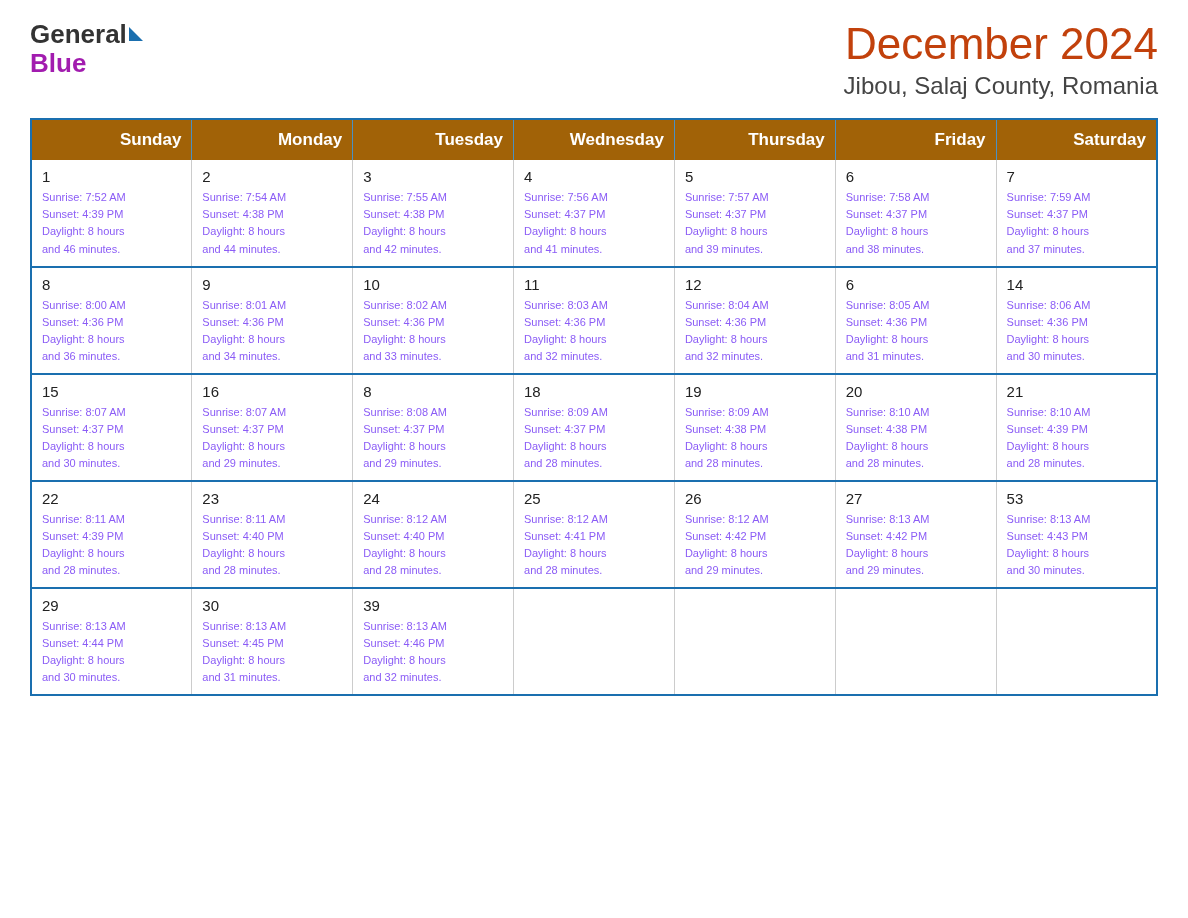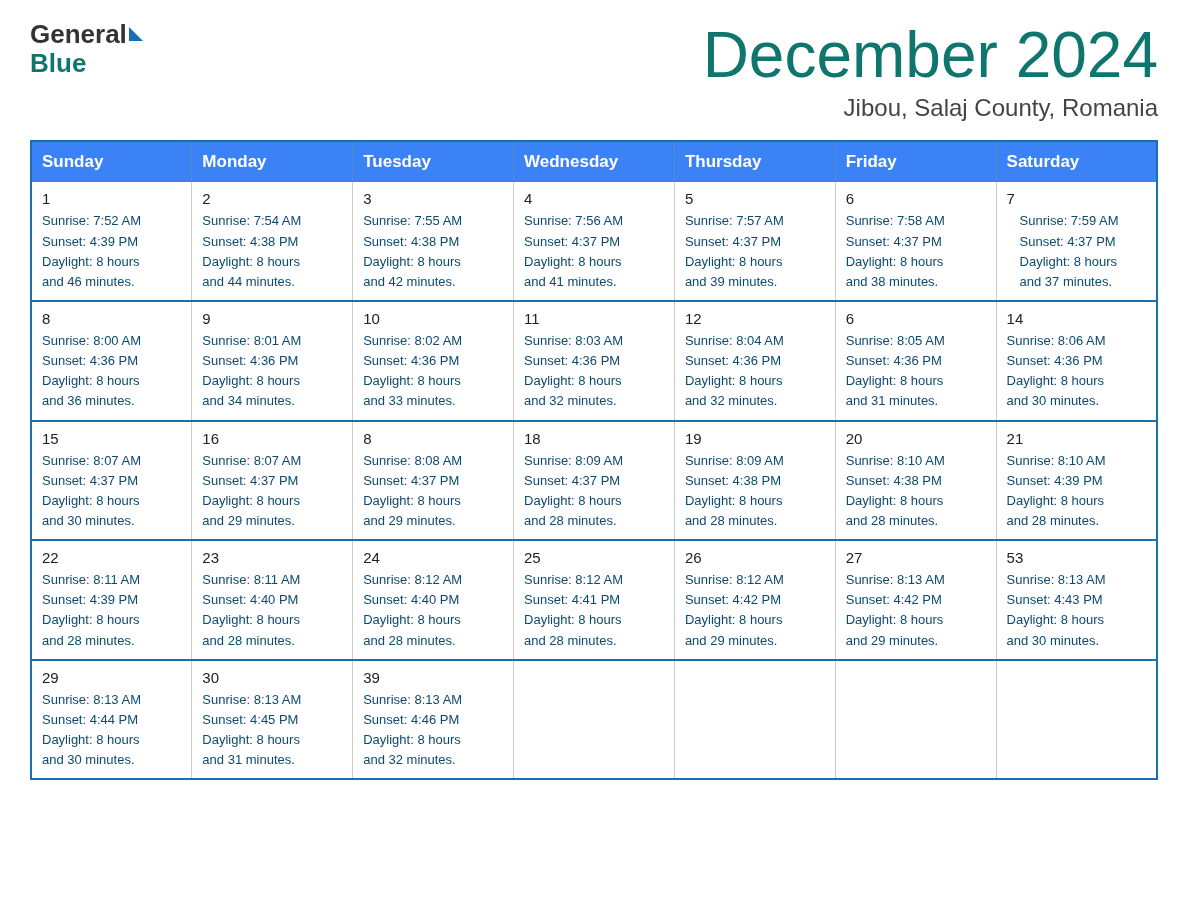--- a/index.html
+++ b/index.html
@@ -18,42 +18,42 @@
       gap: 32px;
     }
     .logo {
       display: flex;
       align-items: center;
     }
     .title-block {
       text-align: right;
     }
     .month-title {
-      font-size: 64px;
+      font-size: 44px;
       font-weight: normal;
-      color: #0f766e;
+      color: #c2410c;
       line-height: 1.1;
     }
     .location {
       font-size: 24px;
       color: #444;
       margin-top: 4px;
     }
     .calendar {
       width: 100%;
       border-collapse: collapse;
       border: 2px solid #1a6faf;
     }
     .calendar thead tr th {
-      background-color: #3b82f6;
+      background-color: #a16207;
       color: #fff;
       font-size: 17px;
       font-weight: bold;
       padding: 10px 10px;
-      text-align: left;
+      text-align: right;
       border-right: 1px solid #4a90c4;
     }
     .calendar thead tr th:last-child {
       border-right: none;
     }
     .calendar tbody tr td {
       vertical-align: top;
       padding: 8px 10px;
       border-right: 1px solid #ccc;
       border-bottom: 2px solid #1a6faf;
@@ -68,36 +68,36 @@
     .calendar tbody tr:last-child td {
       border-bottom: none;
     }
     .day-number {
       font-size: 15px;
       font-weight: normal;
       margin-bottom: 4px;
       display: block;
     }
     .day-info {
-      font-size: 13px;
+      font-size: 11px;
       line-height: 1.55;
-      color: #0c4a6e;
+      color: #8b5cf6;
     }
     .empty-cell {
       background: #fff;
     }
   </style>
 </head>
 <body>
 
 <div class="header">
   <div class="logo">
     <div style="font-size:26px;font-weight:bold;color:#333;line-height:1.1;">
       <span>General</span><span style="display:inline-block;width:0;height:0;border-left:14px solid #1a6faf;border-top:14px solid transparent;border-bottom:0px solid transparent;vertical-align:middle;margin:0 2px 4px 2px;"></span><br>
-      <span style="color:#0f766e;text-align:right;">Blue</span>
+      <span style="color:#a21caf;text-align:right;">Blue</span>
     </div>
   </div>
   <div class="title-block">
     <div class="month-title">December 2024</div>
     <div class="location">Jibou, Salaj County, Romania</div>
   </div>
 </div>
 
 <table class="calendar">
   <thead>
@@ -150,21 +150,21 @@
         </td>
         <td>
           <span class="day-number">6</span>
           <div class="day-info" style="white-space: pre-line;">Sunrise: 7:58 AM
 Sunset: 4:37 PM
 Daylight: 8 hours
 and 38 minutes.</div>
         </td>
         <td>
           <span class="day-number">7</span>
-          <div class="day-info" style="white-space: pre-line; margin-left: 13px;">Sunrise: 7:59 AM
+          <div class="day-info" style="white-space: pre-line;">Sunrise: 7:59 AM
 Sunset: 4:37 PM
 Daylight: 8 hours
 and 37 minutes.</div>
         </td>
       </tr>
       <tr>
         <td>
           <span class="day-number">8</span>
           <div class="day-info" style="white-space: pre-line;">Sunrise: 8:00 AM
 Sunset: 4:36 PM

